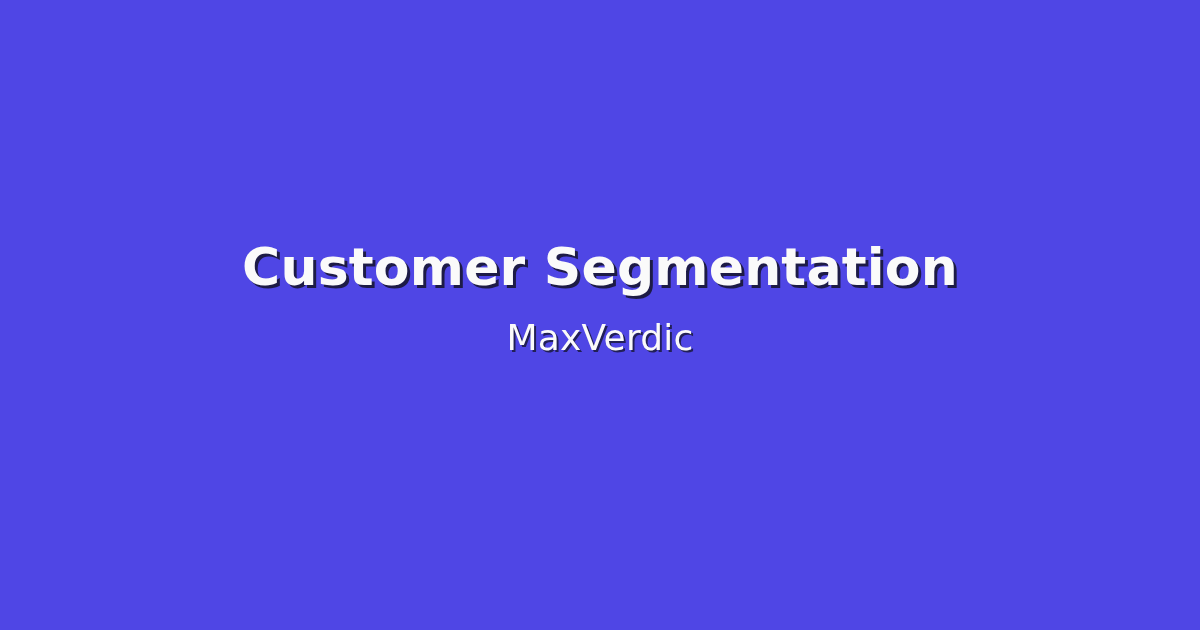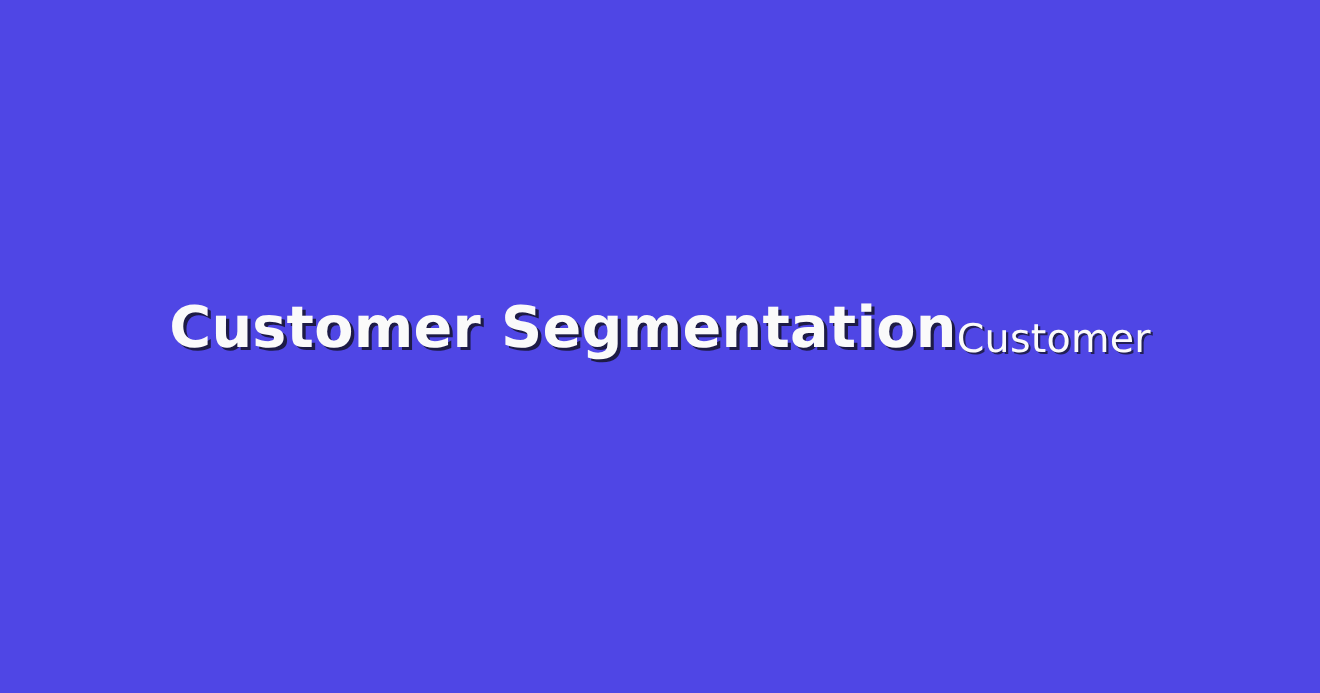--- a/index.html
+++ b/index.html
@@ -24,21 +24,21 @@
     align-items: center;
     justify-content: center;
     box-sizing: border-box;
   }
 
   
   #text-stack {
     position: relative;
     width: 100%;
     display: flex;
-    flex-direction: row;
+    flex-direction: column;
     align-items: center;
     justify-content: center;
     transform: translateY(-17px);
     text-align: center;
     padding: 0 37px;
     box-sizing: border-box;
   }
 
   #card-title {
     margin: 0;
@@ -63,15 +63,15 @@
     text-shadow: 2px 2px 0 rgba(15, 15, 25, 0.70);
     white-space: nowrap;
   }
 </style>
 </head>
 <body>
 
 <div id="og-card">
   <div id="text-stack">
     <h1 id="card-title">Customer Segmentation</h1>
-    <p id="card-subtitle">Customer</p>
+    <p id="card-subtitle">MaxVerdic</p>
   </div>
 </div>
 
 </body></html>

